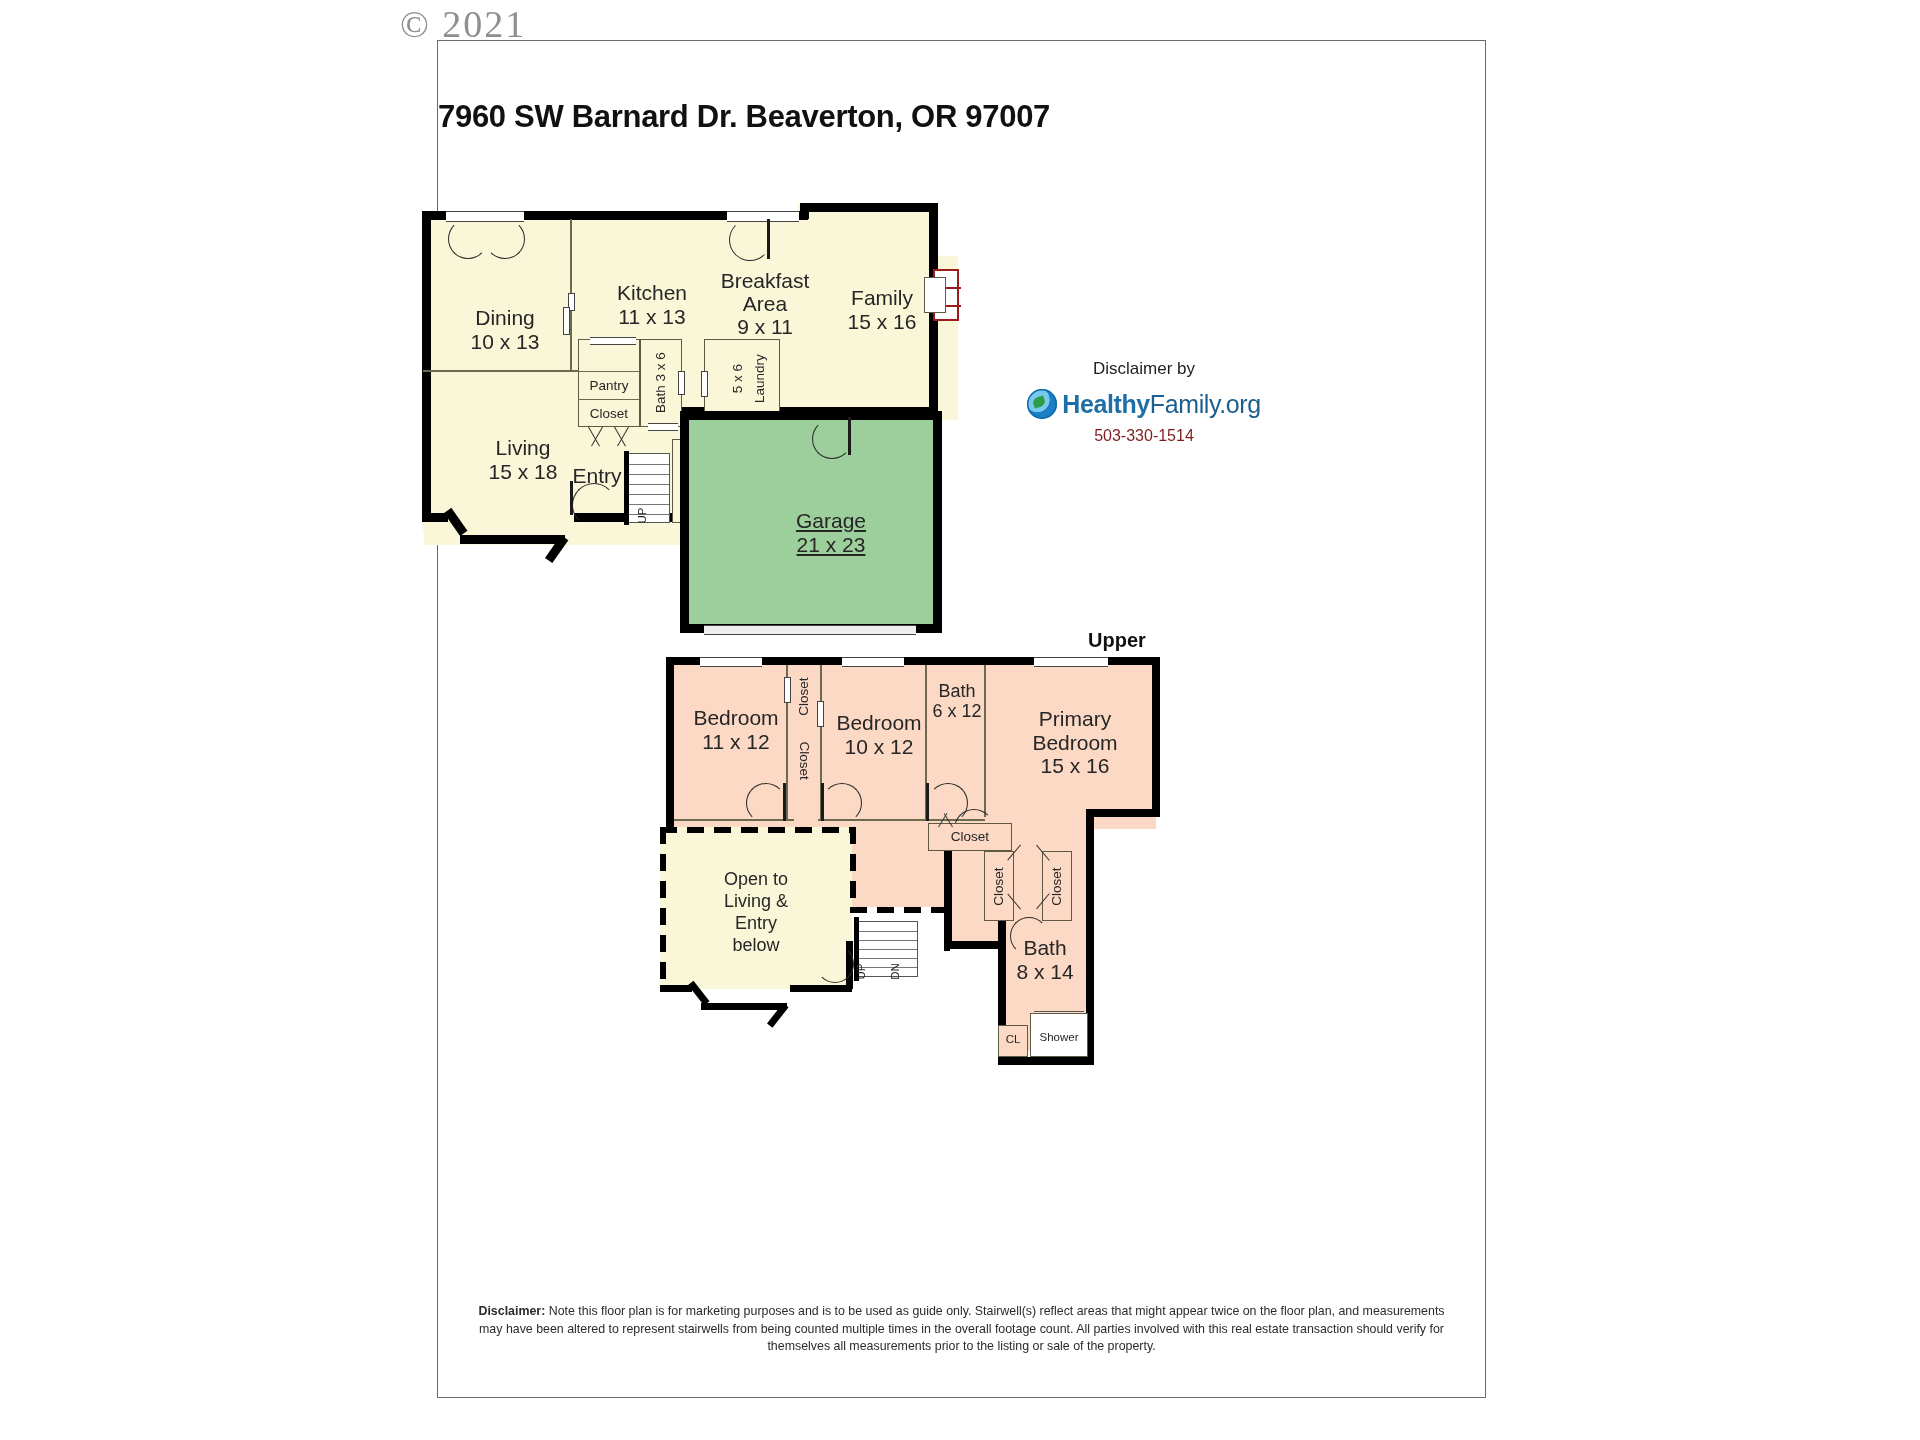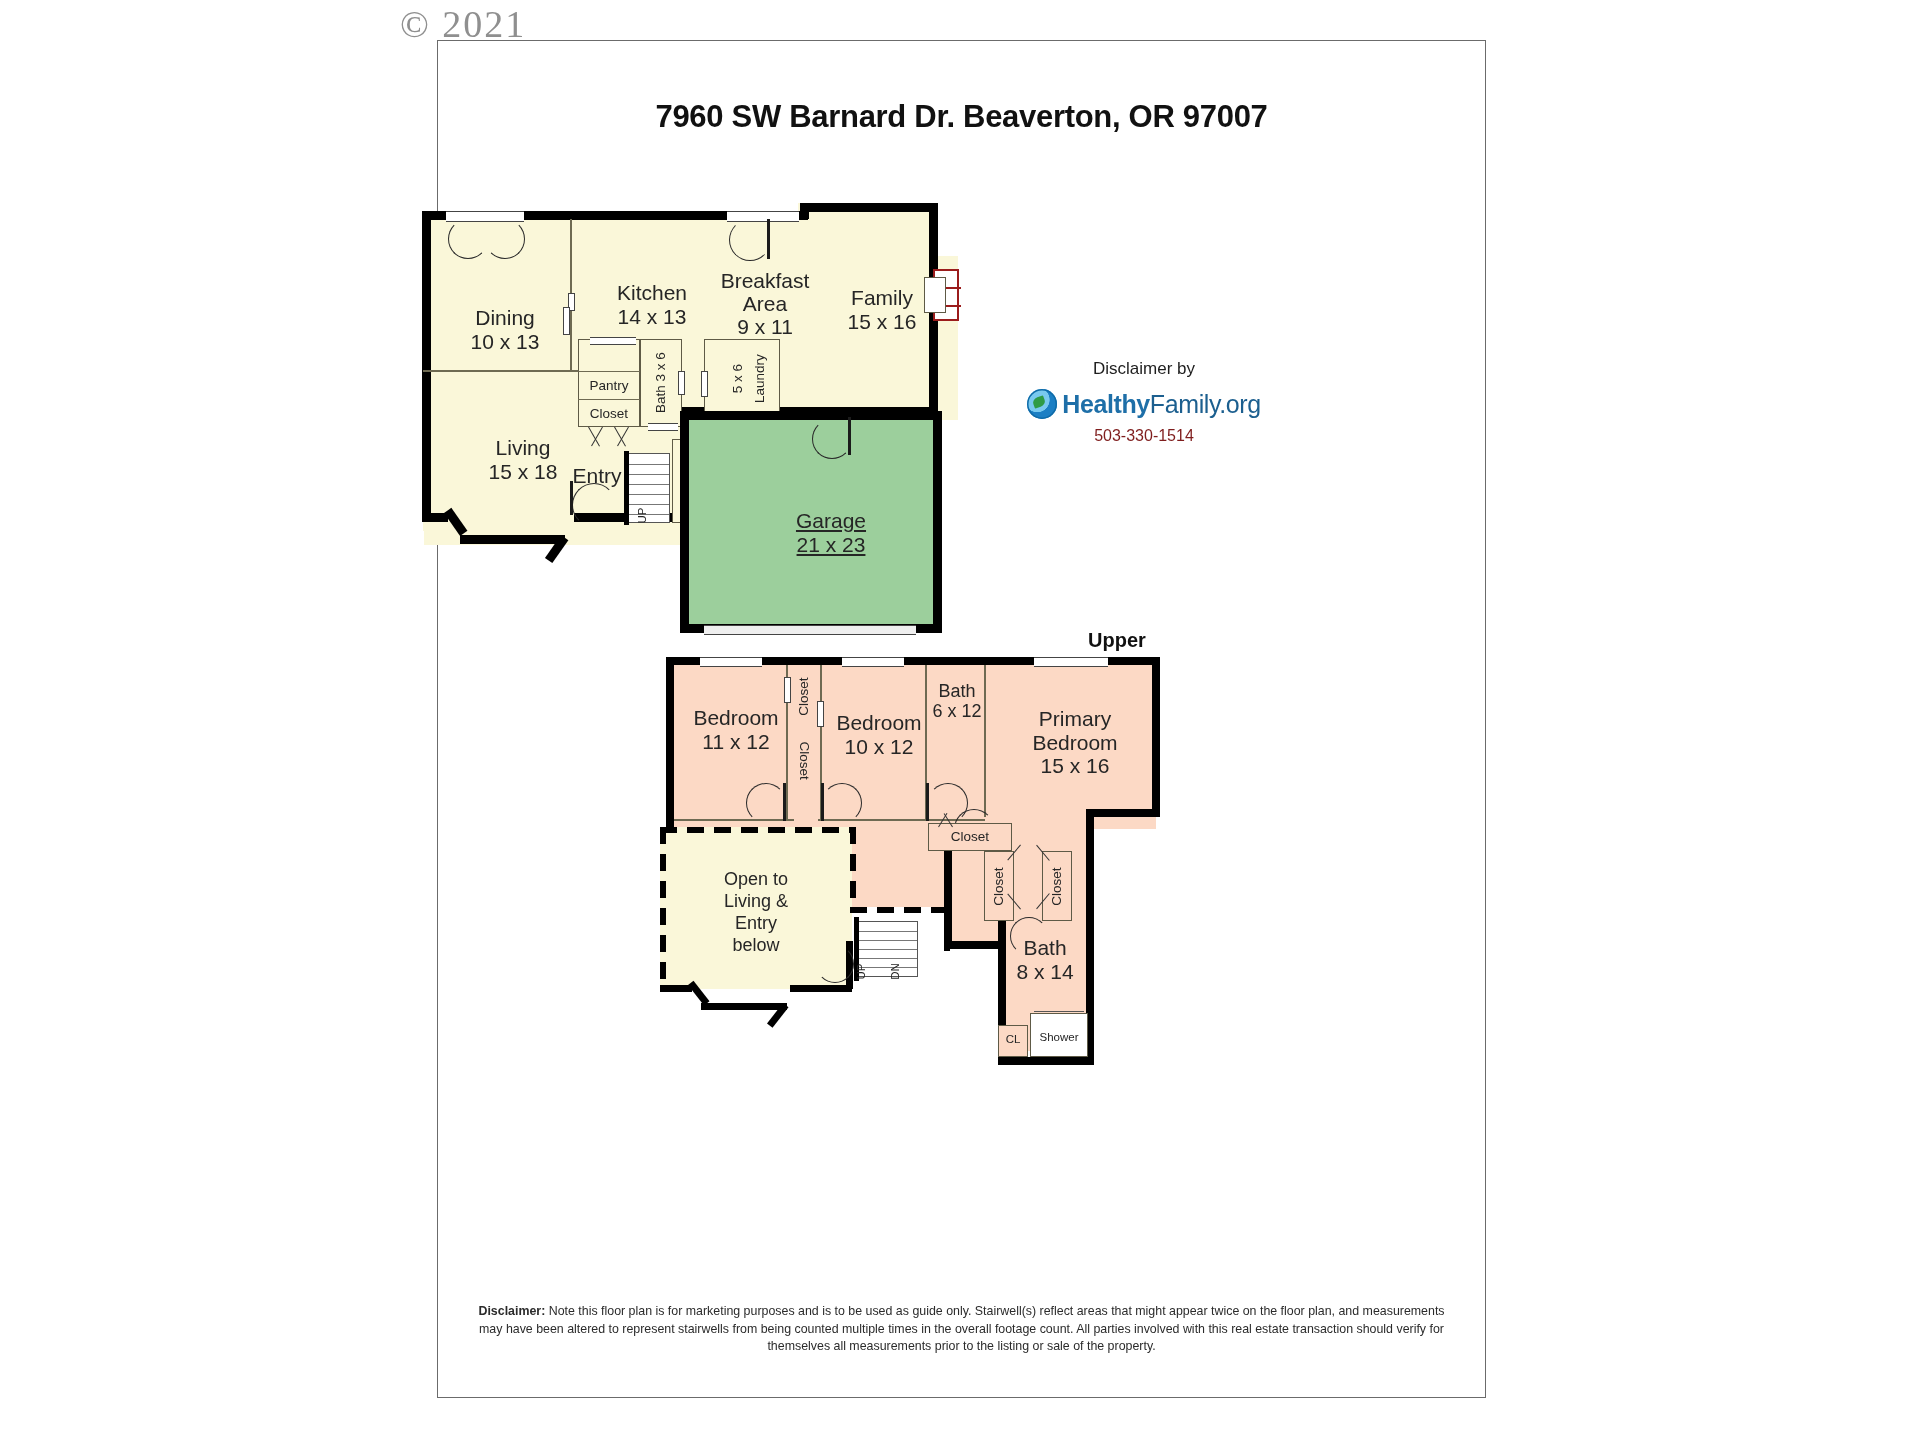--- a/index.html
+++ b/index.html
@@ -15,21 +15,21 @@
   }
 
   
   .sheet{
     position:absolute;left:437px;top:40px;width:1049px;height:1358px;
     border:1.6px solid #6b6b6b;background:#fff;box-sizing:border-box;
   }
 
   .title{
     position:absolute;left:0;top:58px;width:100%;
-    text-align:center;font-size:31px;font-weight:bold;color:#111;
+    text-align:left;font-size:31px;font-weight:bold;color:#111;
     letter-spacing:-0.3px;
   }
 
   
   .floor-label{position:absolute;font-size:20px;font-weight:bold;color:#111;}
 
   
   .room{position:absolute;box-sizing:border-box;}
   .fill-main{background:#faf7d9;}
   .fill-garage{background:#9ccf9c;}
@@ -180,21 +180,21 @@
       <div class="doorleaf" style="left:146px;top:252px;width:5px;height:16px;background:#fff;border:1.3px solid #444;"></div>
       <div class="doorleaf" style="left:141px;top:266px;width:5px;height:26px;background:#fff;border:1.3px solid #444;"></div>
 
       <div class="lbl big" style="left:18px;top:265px;width:130px;">
         <span>Dining</span><br>
         <span>10 x 13</span>
       </div>
 
       <div class="lbl big" style="left:165px;top:240px;width:130px;">
         <span>Kitchen</span><br>
-        <span>14 x 13</span>
+        <span>11 x 13</span>
       </div>
 
       <div class="lbl big" style="left:278px;top:228px;width:130px;line-height:1.1;">
         <span>Breakfast</span><br>
         <span>Area</span><br>
         <span>9 x 11</span>
       </div>
 
       <div class="lbl big" style="left:395px;top:245px;width:130px;">
         <span>Family</span><br>

